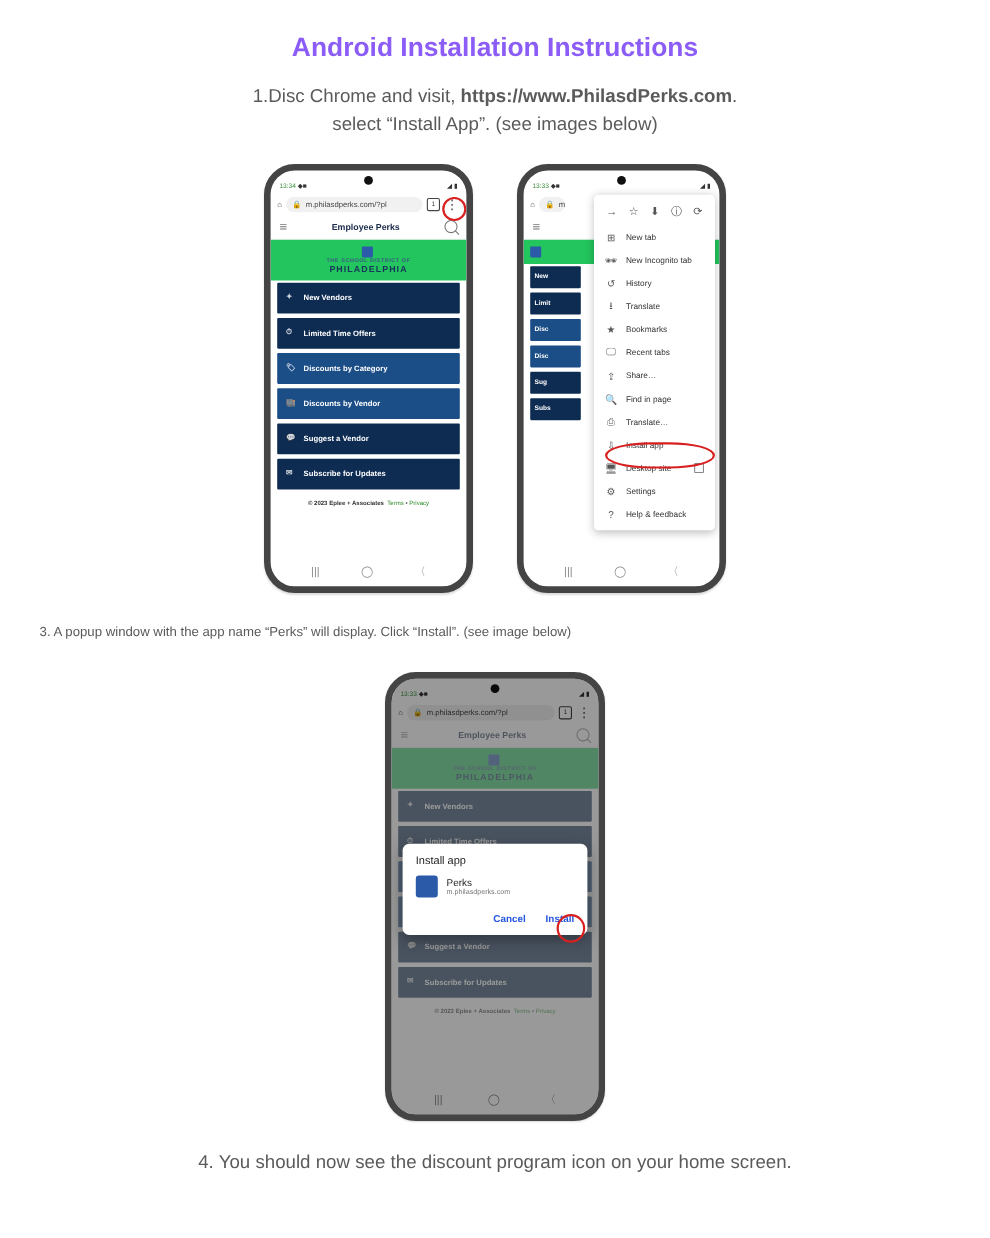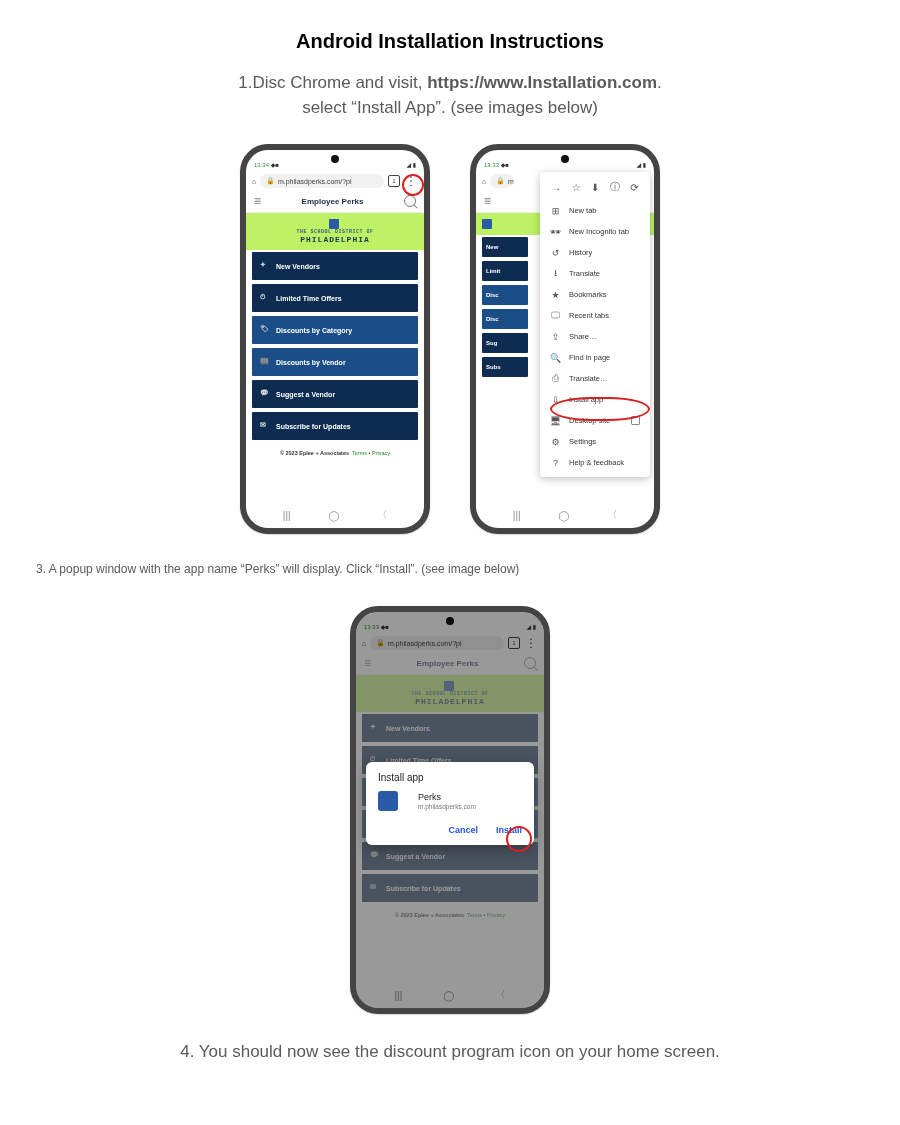--- a/index.html
+++ b/index.html
@@ -6,23 +6,23 @@
   body {
     width: 900px;
     height: 1125px;
     background: #fff;
     font-family: Arial, Helvetica, sans-serif;
     color: #5a5a5a;
     padding: 20px 30px;
   }
   h1 {
     text-align: center;
-    font-size: 20px;
+    font-size: 24px;
     font-weight: bold;
-    color: #000000;
+    color: #8b5cf6;
     margin: 10px 0 18px 0;
   }
   .instr {
     text-align: center;
     font-size: 17px;
     line-height: 1.45;
     color: #5a5a5a;
     margin-bottom: 24px;
   }
   .instr .num { display:inline; }
@@ -107,22 +107,21 @@
     width:12px; height:12px; border:1px solid #777; border-radius:50%;
     position:relative;
   }
   .perks-header .srch::after {
     content:""; position:absolute; width:5px; height:1px; background:#777;
     bottom:-1px; right:-3px; transform:rotate(45deg);
   }
   .phila {
     text-align:center; font-size:8px; font-weight:bold; letter-spacing:1px;
     color:#18365a; padding:6px 0;
-    background:#bef264;
-    font-family:Liberation Mono, monospace;
+    background:#22c55e;
   }
   .phila .tiny { font-size:5px; letter-spacing:0.5px; color:#3a5a82; display:block; }
   .phila-badge {
     display:inline-block; width:10px; height:10px; background:#2a5aa8;
     vertical-align:middle; margin-right:3px; border-radius:1px;
   }
   .menu-list { padding: 2px 6px; }
   .menu-item {
     background:#0e2c52; color:#fff; font-size:7px; font-weight:bold;
     padding:9px 8px; margin-bottom:4px; border-radius:1px;
@@ -165,41 +164,41 @@
   .dim {
     position:absolute; inset:0; background:rgba(0,0,0,.40); z-index:3;
   }
   .dialog {
     position:absolute; left:10px; right:10px; top:150px;
     background:#fff; border-radius:6px; z-index:4;
     padding:10px 12px; box-shadow:0 4px 14px rgba(0,0,0,.35);
   }
   .dialog .ttl { font-size:10px; color:#222; margin-bottom:8px; }
   .dialog .row {
-    display:flex; align-items:center; gap:20px; margin-bottom:14px;
+    display:flex; align-items:center; gap:8px; margin-bottom:14px;
   }
   .dialog .appicon {
     width:20px; height:20px; background:#2a5aa8; border-radius:3px;
   }
   .dialog .name { font-size:9px; color:#222; line-height:1.2; }
   .dialog .sub  { font-size:6.5px; color:#777; }
   .dialog .btns { display:flex; justify-content:flex-end; gap:18px; font-size:9px; font-weight:bold; }
   .dialog .btns .c { color:#2255dd; }
 
   .dim-content { opacity:.55; }
 
 </style>
 </head>
 <body>
 
 <h1>Android Installation Instructions</h1>
 
 <div class="instr">
   <div>
-    <span class="num">1.</span><span>Disc Chrome and visit, </span><span class="bold">https://www.Installation.com</span><span>.</span>
+    <span class="num">1.</span><span>Disc Chrome and visit, </span><span class="bold">https://www.PhilasdPerks.com</span><span>.</span>
   </div>
   <div>select “Install App”.  (see images below)</div>
 </div>
 
 <div class="phones-row">
 
   <div class="phone">
     <div class="notch"></div>
     <div class="statusbar">
       <div class="left"><span>13:34</span> ◆■</div>

